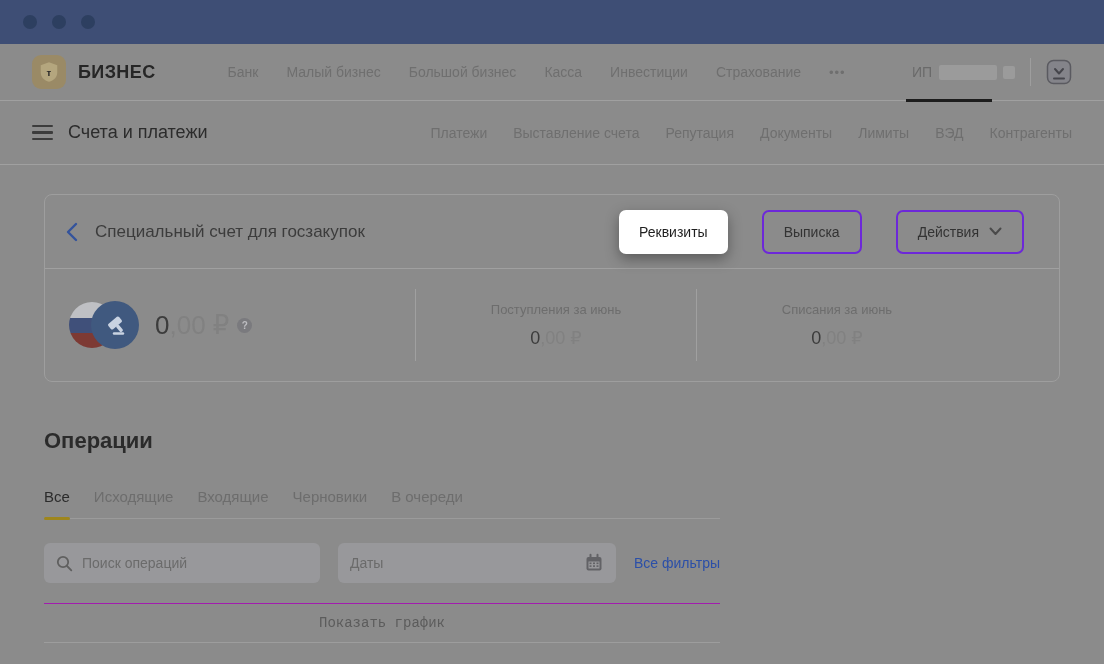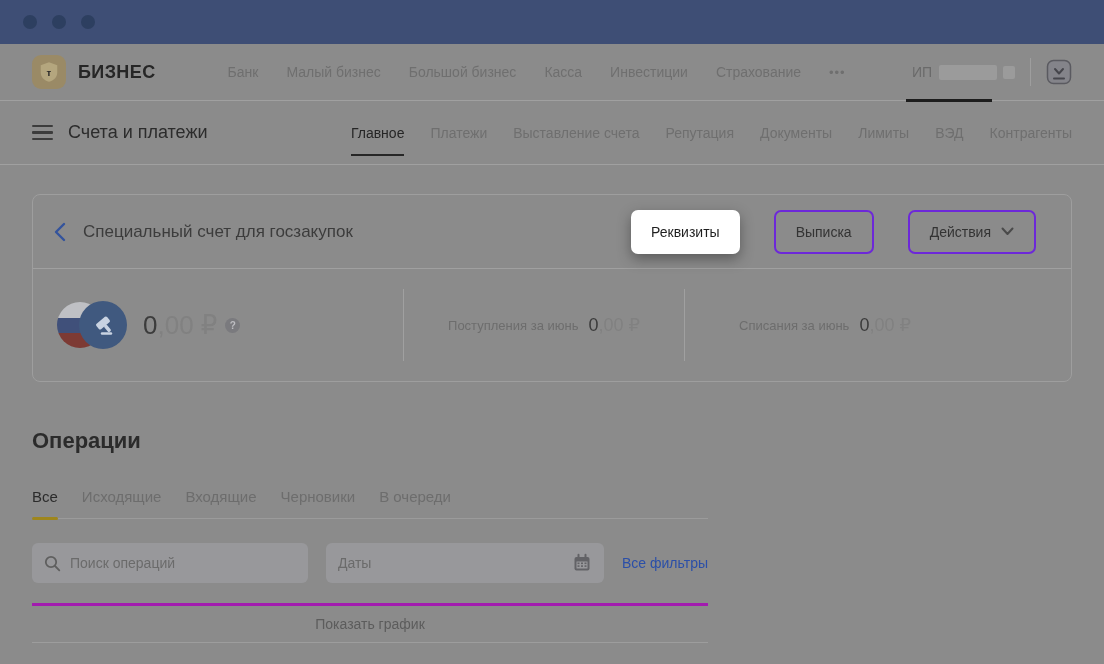--- a/index.html
+++ b/index.html
@@ -28,21 +28,21 @@
   
   .subheader { height:64px; display:flex; align-items:center; padding:0 32px; border-bottom:1px solid #a0a0a0; }
   .burger { width:21px; display:flex; flex-direction:column; gap:4px; cursor:pointer; }
   .burger span { height:2.5px; background:#3c3c3c; border-radius:1px; }
   .section-title { font-size:18px; color:#2c2c2c; margin-left:15px; }
   .sub-tabs { display:flex; gap:26px; margin-left:auto; height:100%; align-items:center; }
   .sub-tab { font-size:14px; color:#6f6f6f; cursor:pointer; position:relative; height:100%; display:flex; align-items:center; white-space:nowrap; }
   .sub-tab.active { color:#262626; }
   .sub-tab.active::after { content:""; position:absolute; left:0; right:0; bottom:8px; height:2.5px; background:#262626; }
   
-  .main { padding:0 32px; }
+  .main { padding:0 44px; }
   .account-card { margin-top:29px; border:1px solid #9e9e9e; border-radius:8px; }
   .card-head { height:74px; display:flex; align-items:center; padding:0 35px 0 16px; border-bottom:1px solid #a0a0a0; }
   .back-btn { width:20px; height:20px; display:flex; align-items:center; justify-content:center; cursor:pointer; flex:0 0 auto; }
   .card-title { font-size:17px; color:#3c3c3c; margin-left:14px; }
   .head-buttons { margin-left:auto; display:flex; gap:34px; align-items:center; }
   .btn { height:44px; border-radius:7px; font-size:14px; color:#333; display:flex; align-items:center; justify-content:center; padding:0 20px; cursor:pointer; font-family:inherit; background:transparent; border:2px solid #6d28d9; white-space:nowrap; }
   .btn.spotlight { background:#ffffff; border:none; box-shadow:0 5px 14px rgba(0,0,0,.35); color:#1f1f1f; }
   .btn .chev { margin-left:10px; display:flex; }
   
   .card-stats { display:flex; height:112px; align-items:center; }
@@ -50,41 +50,41 @@
   .acct-icon { position:relative; width:70px; height:48px; flex:0 0 auto; }
   .flag-circle { position:absolute; left:0; top:1px; width:46px; height:46px; border-radius:50%; overflow:hidden; }
   .flag-circle .s1 { height:16px; background:#bfc0c4; }
   .flag-circle .s2 { height:15px; background:#40507a; }
   .flag-circle .s3 { height:15px; background:#7d3a34; }
   .gavel-circle { position:absolute; left:22px; top:0; width:48px; height:48px; border-radius:50%; background:#40597f; display:flex; align-items:center; justify-content:center; }
   .balance { margin-left:16px; display:flex; align-items:center; }
   .balance .b-main { font-size:26px; color:#3c3c3c; }
   .balance .b-frac { font-size:26px; color:#818181; }
   .help-badge { width:15px; height:15px; border-radius:50%; background:#7a7a7e; color:#bdbdc1; font-size:10px; font-weight:bold; display:flex; align-items:center; justify-content:center; margin-left:8px; cursor:pointer; }
-  .stat-col { width:281px; height:72px; border-left:1px solid #a0a0a0; display:flex; flex-direction:row; align-items:center; justify-content:center; gap:10px; }
+  .stat-col { width:281px; height:72px; border-left:1px solid #a0a0a0; display:flex; flex-direction:column; align-items:center; justify-content:center; gap:10px; }
   .stat-label { font-size:13px; color:#6d6d6d; }
   .stat-value .b-main { font-size:18px; color:#3c3c3c; }
   .stat-value .b-frac { font-size:18px; color:#818181; }
   
   .ops-title { margin-top:46px; font-size:22px; font-weight:bold; color:#2b2b2b; }
   .ops-col { width:676px; }
   .ops-tabs { margin-top:34px; display:flex; gap:24px; border-bottom:1px solid #9b9b9b; }
   .ops-tab { font-size:15px; color:#6d6d6d; padding-bottom:13px; cursor:pointer; position:relative; white-space:nowrap; }
   .ops-tab.active { color:#2b2b2b; }
   .ops-tab.active::after { content:""; position:absolute; left:0; right:0; bottom:-2px; height:3px; border-radius:3px; background:#9e861d; }
   .filter-row { margin-top:24px; display:flex; align-items:center; gap:18px; }
   .input-box { height:40px; background:#98989b; border-radius:6px; display:flex; align-items:center; padding:0 12px; }
   .search-box { width:276px;border-radius:6px; }
   .date-box { width:278px; }
   .input-box input { border:none; background:transparent; outline:none; font-size:14px; color:#3a3a3a; font-family:inherit; flex:1; min-width:0; }
   .input-box input::placeholder { color:#6b6b6b; opacity:1; }
   .search-box svg { margin-right:9px; flex:0 0 auto; }
   .date-box svg { margin-left:8px; flex:0 0 auto; }
   .filters-link { font-size:14px; color:#2b4fa8; cursor:pointer; white-space:nowrap; }
-  .chart-row { margin-top:20px; border-top:3px solid #a21caf; border-bottom:1px solid #9d9d9d; height:40px; display:flex; align-items:center; justify-content:center; }
+  .chart-row { margin-top:20px; border-top:1px solid #a21caf; border-bottom:1px solid #9d9d9d; height:40px; display:flex; align-items:center; justify-content:center;font-family:Liberation Mono, monospace; }
   .chart-link { font-size:14px; color:#5c5c5c; cursor:pointer; }
 </style>
 </head>
 <body>
 
 <div class="titlebar">
   <span class="dot"></span>
   <span class="dot"></span>
   <span class="dot"></span>
 </div>
@@ -122,21 +122,20 @@
 </div>
 
 <div class="subheader">
   <div class="burger">
       <span></span>
       <span></span>
       <span></span>
     </div>
   <div class="section-title">Счета и платежи</div>
   <div class="sub-tabs">
-    <span class="sub-tab active">Главное</span>
     <span class="sub-tab">Платежи</span>
     <span class="sub-tab">Выставление счета</span>
     <span class="sub-tab">Репутация</span>
     <span class="sub-tab">Документы</span>
     <span class="sub-tab">Лимиты</span>
     <span class="sub-tab">ВЭД</span>
     <span class="sub-tab">Контрагенты</span>
   </div>
 </div>
 

